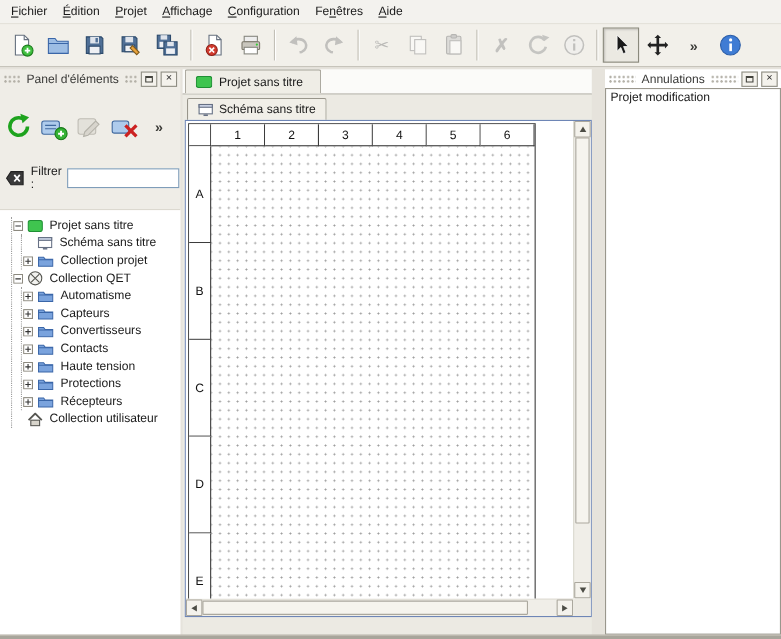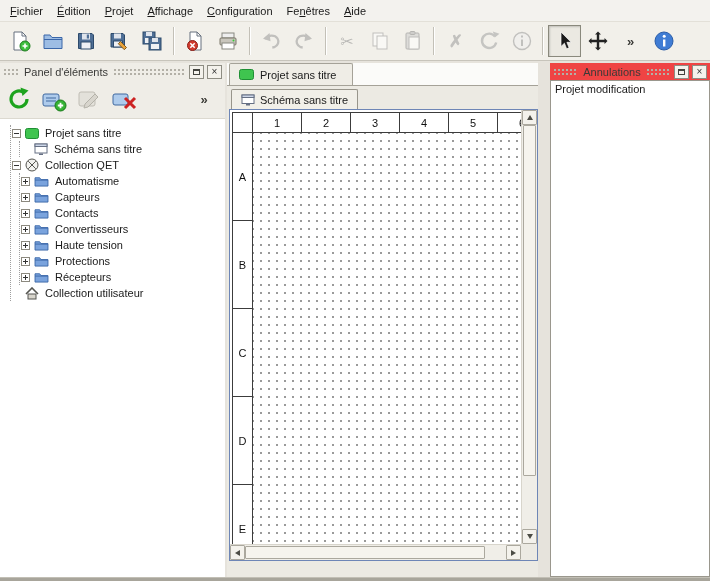--- a/index.html
+++ b/index.html
@@ -30,21 +30,21 @@
 
   
   .dock-title { height:17px; flex:none; display:flex; align-items:center; gap:3px; padding:0 3px; }
   .grip { height:8px; flex:1; background-image:radial-gradient(#b3b0a7 1px, transparent 1.2px); background-size:4px 4px; }
   .grip.sm { flex:none; width:16px; }
   .dock-title .txt { color:#3a3a38; white-space:nowrap; padding:0 2px; }
   .dock-btn { width:15px; height:14px; flex:none; border:1px solid #8e8d83; background:#f4f2ec; display:flex; align-items:center; justify-content:center; font-size:10px; line-height:1; color:#333; }
   .float-glyph { width:7px; height:6px; border:1px solid #44443e; border-top-width:2px; }
 
   
-  .left-dock { width:225px; flex:none; display:flex; flex-direction:column; background:#efede7; }
+  .left-dock { width:164px; flex:none; display:flex; flex-direction:column; background:#efede7;gap:16px; }
   .panel-toolbar { height:38px; flex:none; display:flex; align-items:center; gap:5px; padding:2px 4px; }
   .ptb { width:30px; height:30px; display:flex; align-items:center; justify-content:center; }
   .ptb.dis { opacity:.6; }
   .panel-chevron { margin-left:auto; margin-right:2px; }
   .filter-row { height:24px; flex:none; display:flex; align-items:center; gap:5px; padding:0 5px; }
   .filter-input { width:102px; height:18px; border:1px solid #7f9db9; background:#fff; padding:1px 3px; font-size:11px; }
   .tree { flex:1; min-height:0; background:#fff; border-top:1px solid #dcd9d0; padding:6px 0 0 3px; overflow:hidden; }
   .root { border-left:1px dotted #9e9e9e; margin-left:7px; }
   .children { border-left:1px dotted #9e9e9e; margin-left:8px; }
   .trow { height:16px; display:flex; align-items:center; gap:4px; padding-left:1px; white-space:nowrap; }
@@ -76,21 +76,21 @@
   .track { flex:1; position:relative; }
   .vthumb { position:absolute; left:1px; right:1px; top:0; height:87%; background:#f6f4ee; border:1px solid #aba89e; border-radius:1px; }
   .hthumb { position:absolute; top:1px; bottom:1px; left:0; width:92%; background:#f6f4ee; border:1px solid #aba89e; border-radius:1px; }
   .sb-corner { grid-column:2; grid-row:2; background:#eceae3; }
   .tri-up    { width:0; height:0; border-left:3.5px solid transparent; border-right:3.5px solid transparent; border-bottom:5px solid #4c4c45; }
   .tri-down  { width:0; height:0; border-left:3.5px solid transparent; border-right:3.5px solid transparent; border-top:5px solid #4c4c45; }
   .tri-left  { width:0; height:0; border-top:3.5px solid transparent; border-bottom:3.5px solid transparent; border-right:5px solid #4c4c45; }
   .tri-right { width:0; height:0; border-top:3.5px solid transparent; border-bottom:3.5px solid transparent; border-left:5px solid #4c4c45; }
 
   
-  .right-dock { width:160px; flex:none; display:flex; flex-direction:column; background:#ef4444; }
+  .right-dock { width:160px; flex:none; display:flex; flex-direction:column; background:#ffffff; }
   .undo-view { flex:1; min-height:0; background:#fff; border:1px solid #9a978d; }
   .undo-item { padding:2px 4px; }
 
   .bottom-edge { height:4px; flex:none; background:#a8a59b; border-top:1px solid #c2bfb5; }
 </style>
 </head>
 <body>
 
 <div class="app">
 
@@ -288,20 +288,30 @@
           <svg width="26" height="26" viewBox="0 0 26 26">
               <rect x="2" y="8" width="15" height="11" rx="2" fill="#aecbec" stroke="#40699f"></rect>
               <path d="M14 12l10 10M24 12L14 22" stroke="#cc2222" stroke-width="3"></path>
             </svg>
         </button>
         <button class="ptb panel-chevron">
           <span class="glyph-chevron">»</span>
         </button>
       </div>
 
+      <div class="filter-row">
+        <button class="ptb" style="width:20px;height:20px;">
+          <svg width="18" height="18" viewBox="0 0 18 18">
+              <path d="M5 3h11v12H5L1 9z" fill="#3a3a3a" stroke="#222"></path>
+              <path d="M8 6l5 6M13 6l-5 6" stroke="#fff" stroke-width="1.6"></path>
+            </svg>
+        </button>
+        <span>Filtrer :</span>
+        <input class="filter-input" value="" style="">
+      </div>
 
       <div class="tree">
         <div class="root">
           <div class="trow">
             <span class="exp">
                 <svg width="9" height="9">
                   <rect x="0.5" y="0.5" width="8" height="8" fill="#fff" stroke="#8c897f"></rect>
                   <line x1="2" y1="4.5" x2="7" y2="4.5" stroke="#333"></line>
                 </svg>
               </span>
@@ -317,20 +327,36 @@
               <span class="exp"></span>
               <span class="ticon">
                   <svg width="14" height="12" viewBox="0 0 14 12">
                     <rect x="1" y="1" width="12" height="9" fill="#fff" stroke="#667084"></rect>
                     <rect x="1" y="1" width="12" height="2.5" fill="#cdd6e8" stroke="#667084"></rect>
                     <rect x="5" y="10.5" width="4" height="1.5" fill="#667084"></rect>
                   </svg>
                 </span>
               <span class="tlabel">Schéma sans titre</span>
             </div>
+            <div class="trow">
+              <span class="exp">
+                  <svg width="9" height="9">
+                    <rect x="0.5" y="0.5" width="8" height="8" fill="#fff" stroke="#8c897f"></rect>
+                    <line x1="2" y1="4.5" x2="7" y2="4.5" stroke="#333"></line>
+                    <line x1="4.5" y1="2" x2="4.5" y2="7" stroke="#333"></line>
+                  </svg>
+                </span>
+              <span class="ticon">
+                  <svg width="15" height="12" viewBox="0 0 16 13">
+                    <path d="M1 3h5l1.5 2H15v7H1z" fill="#7aa3dd" stroke="#3a66a8"></path>
+                    <path d="M1 5.5h14" stroke="#3a66a8"></path>
+                  </svg>
+                </span>
+              <span class="tlabel">Collection projet</span>
+            </div>
           </div>
           <div class="trow">
             <span class="exp">
                 <svg width="9" height="9">
                   <rect x="0.5" y="0.5" width="8" height="8" fill="#fff" stroke="#8c897f"></rect>
                   <line x1="2" y1="4.5" x2="7" y2="4.5" stroke="#333"></line>
                 </svg>
               </span>
             <span class="ticon">
                 <svg width="14" height="14" viewBox="0 0 14 14">
@@ -380,37 +406,37 @@
                     <line x1="2" y1="4.5" x2="7" y2="4.5" stroke="#333"></line>
                     <line x1="4.5" y1="2" x2="4.5" y2="7" stroke="#333"></line>
                   </svg>
                 </span>
               <span class="ticon">
                   <svg width="15" height="12" viewBox="0 0 16 13">
                     <path d="M1 3h5l1.5 2H15v7H1z" fill="#7aa3dd" stroke="#3a66a8"></path>
                     <path d="M1 5.5h14" stroke="#3a66a8"></path>
                   </svg>
                 </span>
+              <span class="tlabel">Convertisseurs</span>
+            </div>
+            <div class="trow">
+              <span class="exp">
+                  <svg width="9" height="9">
+                    <rect x="0.5" y="0.5" width="8" height="8" fill="#fff" stroke="#8c897f"></rect>
+                    <line x1="2" y1="4.5" x2="7" y2="4.5" stroke="#333"></line>
+                    <line x1="4.5" y1="2" x2="4.5" y2="7" stroke="#333"></line>
+                  </svg>
+                </span>
+              <span class="ticon">
+                  <svg width="15" height="12" viewBox="0 0 16 13">
+                    <path d="M1 3h5l1.5 2H15v7H1z" fill="#7aa3dd" stroke="#3a66a8"></path>
+                    <path d="M1 5.5h14" stroke="#3a66a8"></path>
+                  </svg>
+                </span>
               <span class="tlabel">Contacts</span>
-            </div>
-            <div class="trow">
-              <span class="exp">
-                  <svg width="9" height="9">
-                    <rect x="0.5" y="0.5" width="8" height="8" fill="#fff" stroke="#8c897f"></rect>
-                    <line x1="2" y1="4.5" x2="7" y2="4.5" stroke="#333"></line>
-                    <line x1="4.5" y1="2" x2="4.5" y2="7" stroke="#333"></line>
-                  </svg>
-                </span>
-              <span class="ticon">
-                  <svg width="15" height="12" viewBox="0 0 16 13">
-                    <path d="M1 3h5l1.5 2H15v7H1z" fill="#7aa3dd" stroke="#3a66a8"></path>
-                    <path d="M1 5.5h14" stroke="#3a66a8"></path>
-                  </svg>
-                </span>
-              <span class="tlabel">Convertisseurs</span>
             </div>
             <div class="trow">
               <span class="exp">
                   <svg width="9" height="9">
                     <rect x="0.5" y="0.5" width="8" height="8" fill="#fff" stroke="#8c897f"></rect>
                     <line x1="2" y1="4.5" x2="7" y2="4.5" stroke="#333"></line>
                     <line x1="4.5" y1="2" x2="4.5" y2="7" stroke="#333"></line>
                   </svg>
                 </span>
               <span class="ticon">

